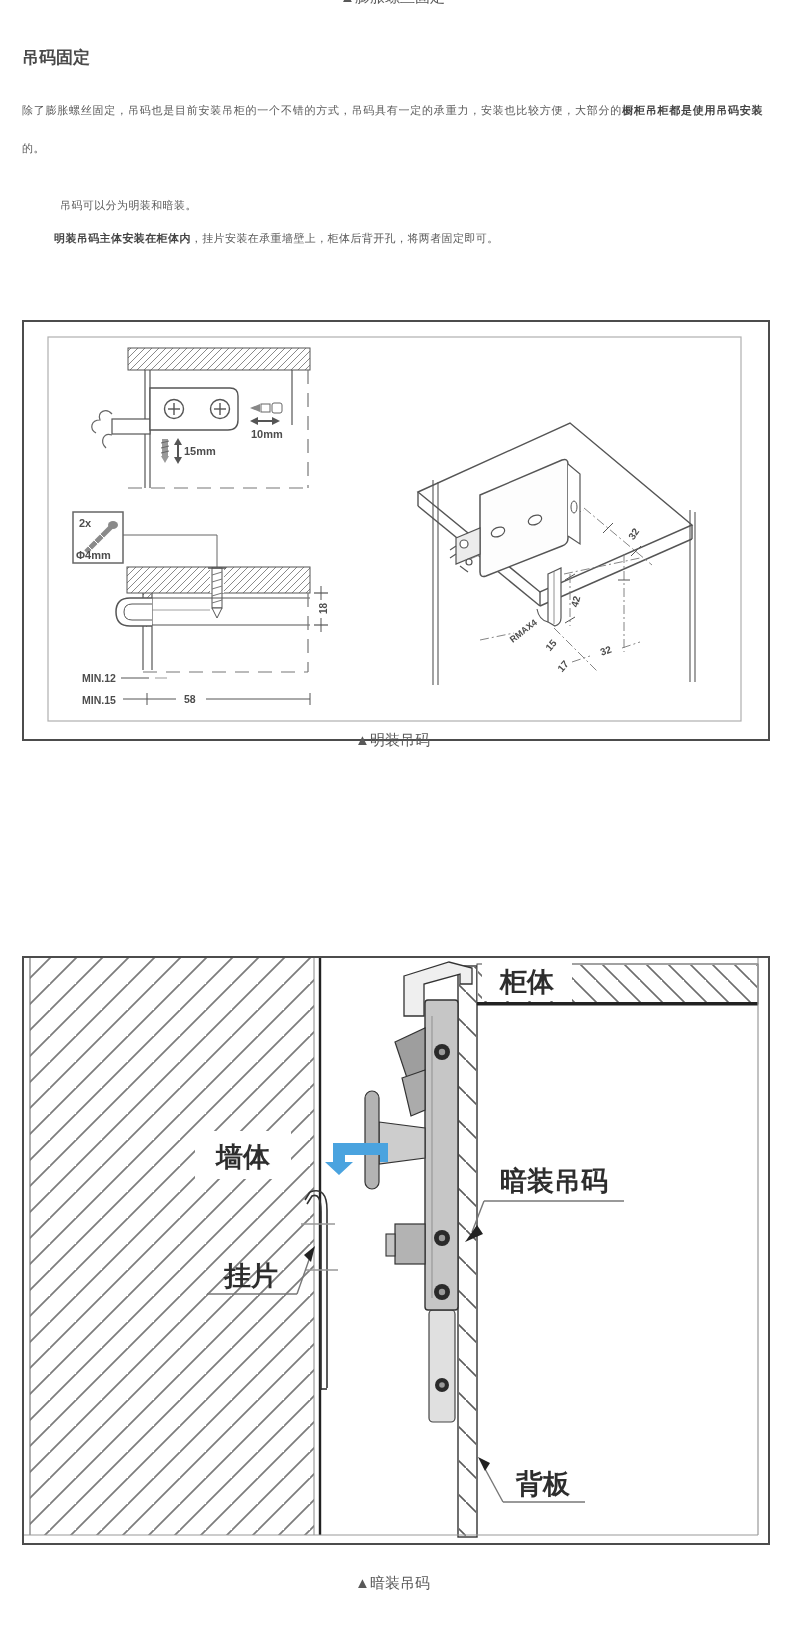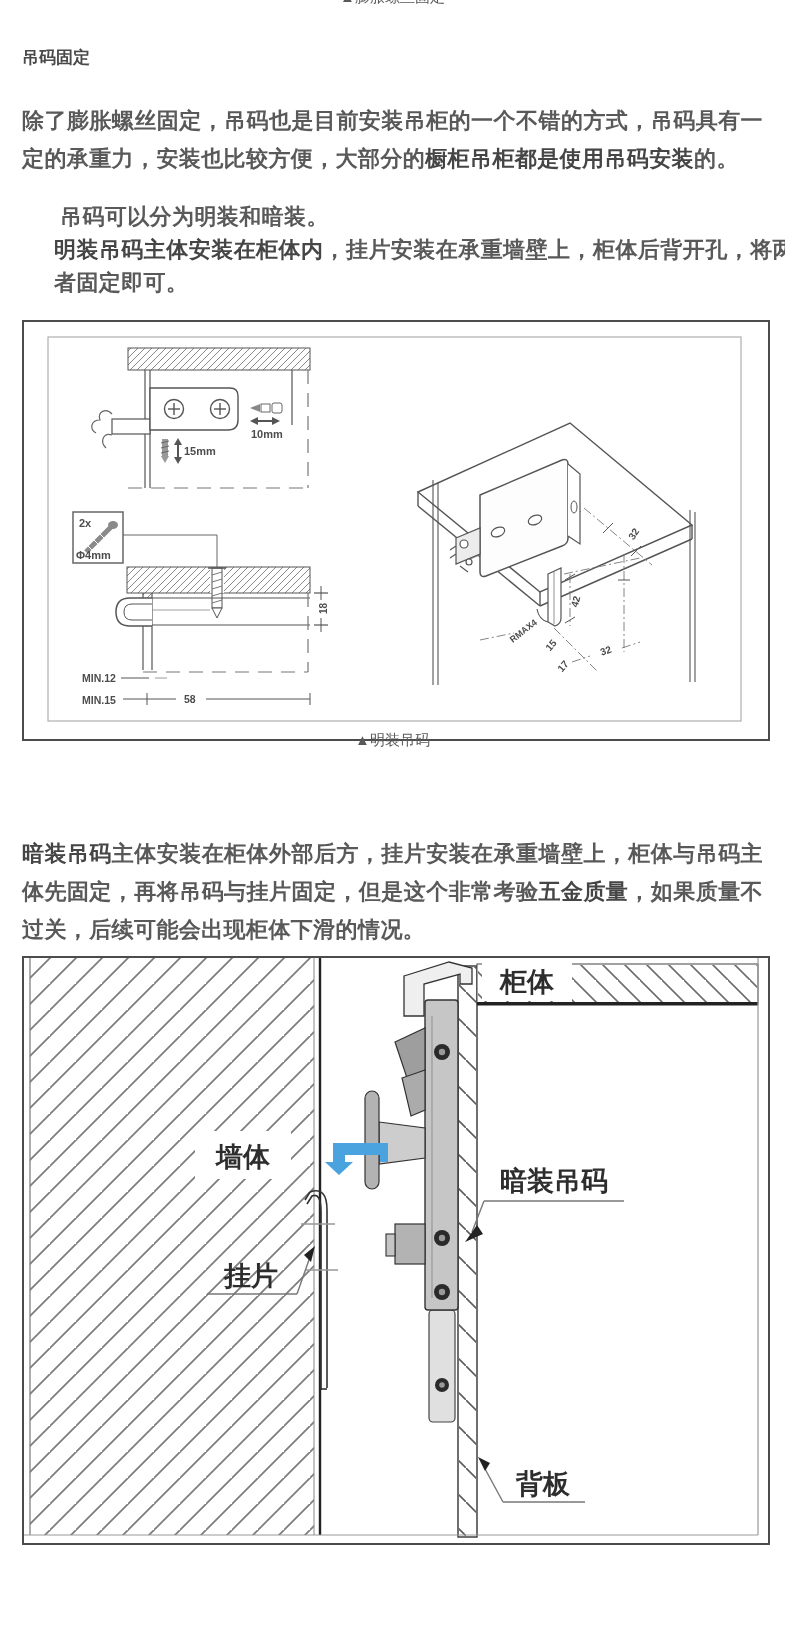--- a/index.html
+++ b/index.html
@@ -1,22 +1,22 @@
 <!DOCTYPE html>
 <html><head>
 <meta charset="utf-8">
 <style>
   html,body{margin:0;padding:0;background:#ffffff;}
   .page{position:relative;width:785px;height:1627px;overflow:hidden;background:#fff;
         font-family:"Liberation Sans","DejaVu Sans",sans-serif;color:#595959;}
   .clipped-caption{position:absolute;top:-12px;left:0;width:100%;text-align:center;
         font-size:15px;color:#595959;}
   .heading{position:absolute;top:46px;left:22px;font-size:17px;font-weight:bold;color:#4a4a4a;}
-  .para{position:absolute;left:22px;width:741px;font-size:22px;line-height:38px;
-        text-align:justify;letter-spacing:0.4px;color:#595959;font-weight:bold;}
+  .para{position:absolute;left:22px;width:741px;font-size:11px;line-height:38px;
+        text-align:justify;letter-spacing:0.4px;color:#595959;}
   .para b{color:#454545;}
   .p1{top:80px;}
   .p2{top:178px;line-height:33px;margin-left:38px;}
   .p3{top:211px;line-height:33px;margin-left:32px;}
   .p4{top:813px;}
   .figure{position:absolute;left:22px;border:2px solid #4c4c4c;background:#fff;}
   .fig1{top:320px;width:744px;height:417px;}
   .fig2{top:956px;width:744px;height:585px;}
   .fig-caption{position:absolute;left:0;width:100%;text-align:center;font-size:15px;color:#595959;}
   .cap1{top:731px;}
@@ -194,21 +194,20 @@
       <text class="dimtxt" x="546" y="284" font-size="10" transform="rotate(-75 551 280)">42</text>
       <text class="dimtxt" x="484" y="313" font-size="9" transform="rotate(-38 498 310)">RMAX4</text>
       <text class="dimtxt" x="522" y="327" font-size="10" transform="rotate(-48 527 324)">15</text>
       <text class="dimtxt" x="534" y="348" font-size="10" transform="rotate(-48 539 345)">17</text>
       <text class="dimtxt" x="576" y="332" font-size="10" transform="rotate(-20 582 328)">32</text>
     </svg>
   </div>
 
   <div class="fig-caption cap1">▲明装吊码</div>
 
-  <p class="para p4"><b>暗装吊码</b><span>主体安装在柜体外部后方，挂片安装在承重墙壁上，柜体与吊码主体先固定，再将吊码与挂片固定，但是这个非常考验</span><b>五金质量</b><span>，如果质量不过关，后续可能会出现柜体下滑的情况。</span></p>
 
   <div class="figure fig2">
     <svg width="740" height="585" viewBox="0 0 740 585">
       <defs>
         <pattern id="hwall" patternUnits="userSpaceOnUse" width="26" height="26">
           <path d="M-6,32 L32,-6 M-19,19 L19,-19" stroke="#7d7d7d" stroke-width="1.8"></path>
         </pattern>
         <pattern id="htop" patternUnits="userSpaceOnUse" width="22" height="22">
           <path d="M-5,-5 L27,27 M-16,6 L16,38" stroke="#6e6e6e" stroke-width="1.6"></path>
         </pattern>
@@ -279,14 +278,15 @@
       <line x1="273" y1="336" x2="286" y2="299" stroke="#777" stroke-width="1.4"></line>
       <polygon points="291,288 280,297 287,304" fill="#222"></polygon>
 
       <text class="biglabel" x="519" y="535" text-anchor="middle">背板</text>
       <line x1="479" y1="544" x2="561" y2="544" stroke="#777" stroke-width="1.6"></line>
       <line x1="479" y1="544" x2="460" y2="509" stroke="#777" stroke-width="1.4"></line>
       <polygon points="454,499 466,505 461,513" fill="#222"></polygon>
     </svg>
   </div>
 
+  <div class="fig-caption cap2">▲暗装吊码</div>
 
 </div>
 
 </body></html>

